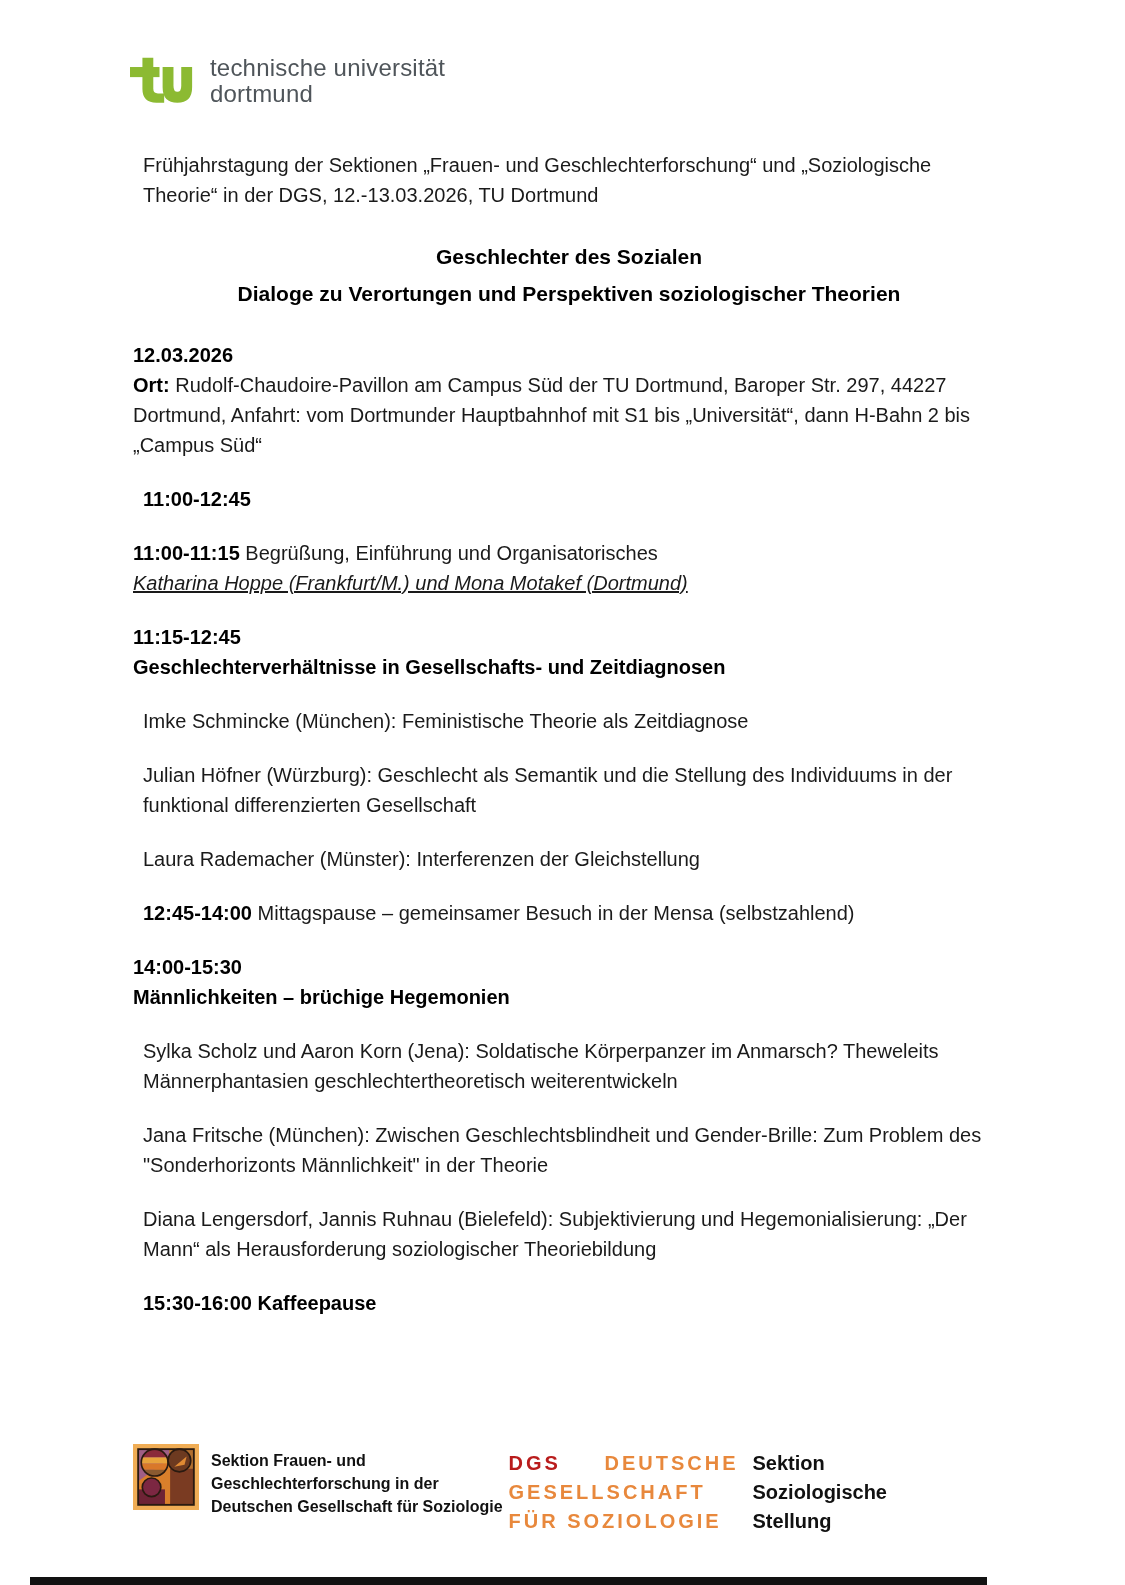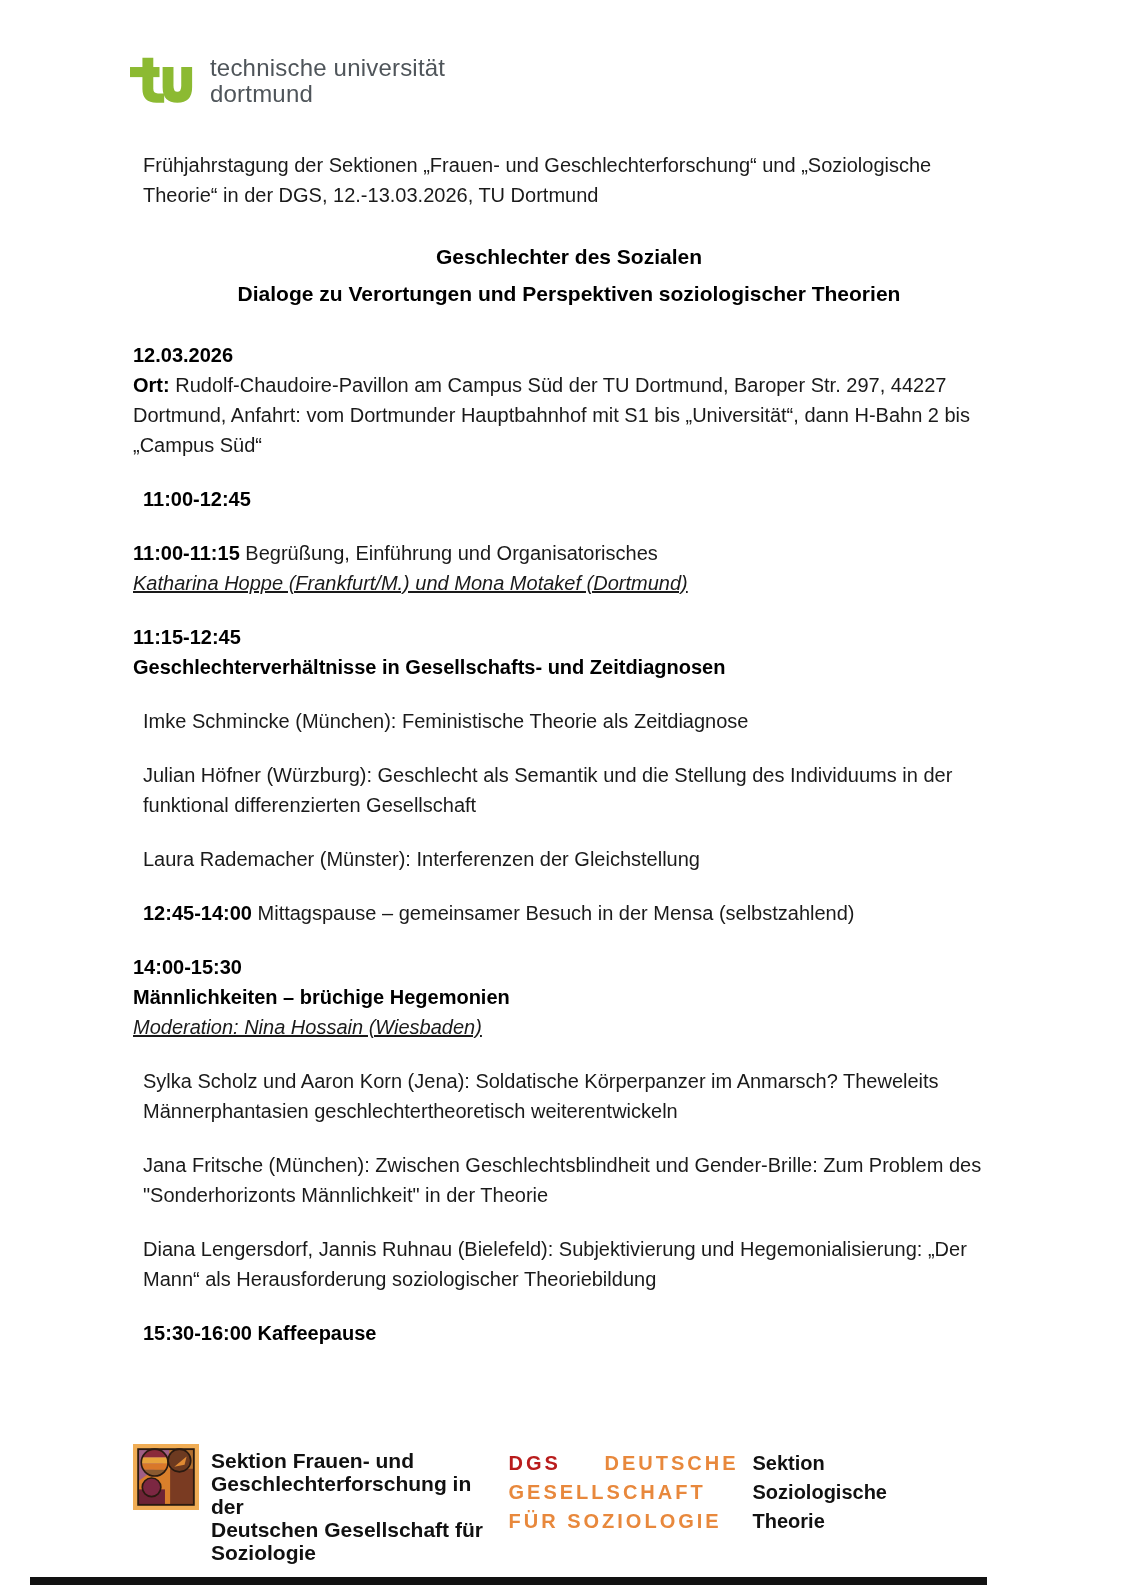--- a/index.html
+++ b/index.html
@@ -29,21 +29,21 @@
   .i { font-style:italic;text-decoration:underline; }
   .title-block { text-align:center; font-weight:bold; font-size:21px; line-height:37px; color:#000;
                  margin:28px 0 28px 0; }
   .tight p { margin:0; }
   .blockgap { margin-bottom:24px; }
 
   
   .footer { position:absolute; left:133px; right:100px; top:1443px; display:flex; justify-content:space-between; align-items:flex-start; }
   .sektion-logo { display:flex; gap:12px; align-items:flex-start; }
   .sektion-mark { width:66px; height:68px; flex:0 0 auto; }
-  .sektion-text { font-weight:bold; font-size:21px; line-height:23px; color:#111; padding-top:6px; }
+  .sektion-text { font-weight:bold; font-size:16px; line-height:23px; color:#111; padding-top:6px; }
   .dgs-logo { display:flex; gap:14px; align-items:flex-start; padding-top:6px; }
   .dgs-left { width:230px; }
   .dgs-left .row { display:flex; justify-content:space-between; font-weight:bold; font-size:20px; line-height:29px; letter-spacing:3px; }
   .dgs-red { color:#b91c1c;text-align:center; }
   .dgs-orange { color:#e8883c; }
   .dgs-right { font-weight:bold; font-size:20px; line-height:29px; color:#111; }
 
   .bottom-bar { position:absolute; left:30px; top:1577px; width:1080px; height:8px; background:#121212; }
 </style>
 </head>
@@ -102,21 +102,20 @@
 
     <p>Imke Schmincke (München): Feministische Theorie als Zeitdiagnose</p>
     <p>Julian Höfner (Würzburg): Geschlecht als Semantik und die Stellung des Individuums in der funktional differenzierten Gesellschaft</p>
     <p>Laura Rademacher (Münster): Interferenzen der Gleichstellung</p>
 
     <p><b>12:45-14:00</b> <span>Mittagspause – gemeinsamer Besuch in der Mensa (selbstzahlend)</span></p>
 
     <div class="tight blockgap">
       <p><b>14:00-15:30</b></p>
       <p><b>Männlichkeiten – brüchige Hegemonien</b></p>
-      <p class="i">Moderation: Nina Hossain (Wiesbaden)</p>
     </div>
 
     <p>Sylka Scholz und Aaron Korn (Jena): Soldatische Körperpanzer im Anmarsch? Theweleits Männerphantasien geschlechtertheoretisch weiterentwickeln</p>
     <p>Jana Fritsche (München): Zwischen Geschlechtsblindheit und Gender-Brille: Zum Problem des "Sonderhorizonts Männlichkeit" in der Theorie</p>
     <p>Diana Lengersdorf, Jannis Ruhnau (Bielefeld): Subjektivierung und Hegemonialisierung: „Der Mann“ als Herausforderung soziologischer Theoriebildung</p>
 
     <p><b>15:30-16:00 Kaffeepause</b></p>
   </div>
 
   <div class="footer">
@@ -160,21 +159,21 @@
         <div class="row">
             <span class="dgs-orange">GESELLSCHAFT</span>
           </div>
         <div class="row">
             <span class="dgs-orange">FÜR SOZIOLOGIE</span>
           </div>
       </div>
       <div class="dgs-right">
         <div>Sektion</div>
         <div>Soziologische</div>
-        <div>Theorie</div>
+        <div>Stellung</div>
       </div>
     </div>
 
   </div>
 
   <div class="bottom-bar"></div>
 
 </div>
 
 </body></html>

